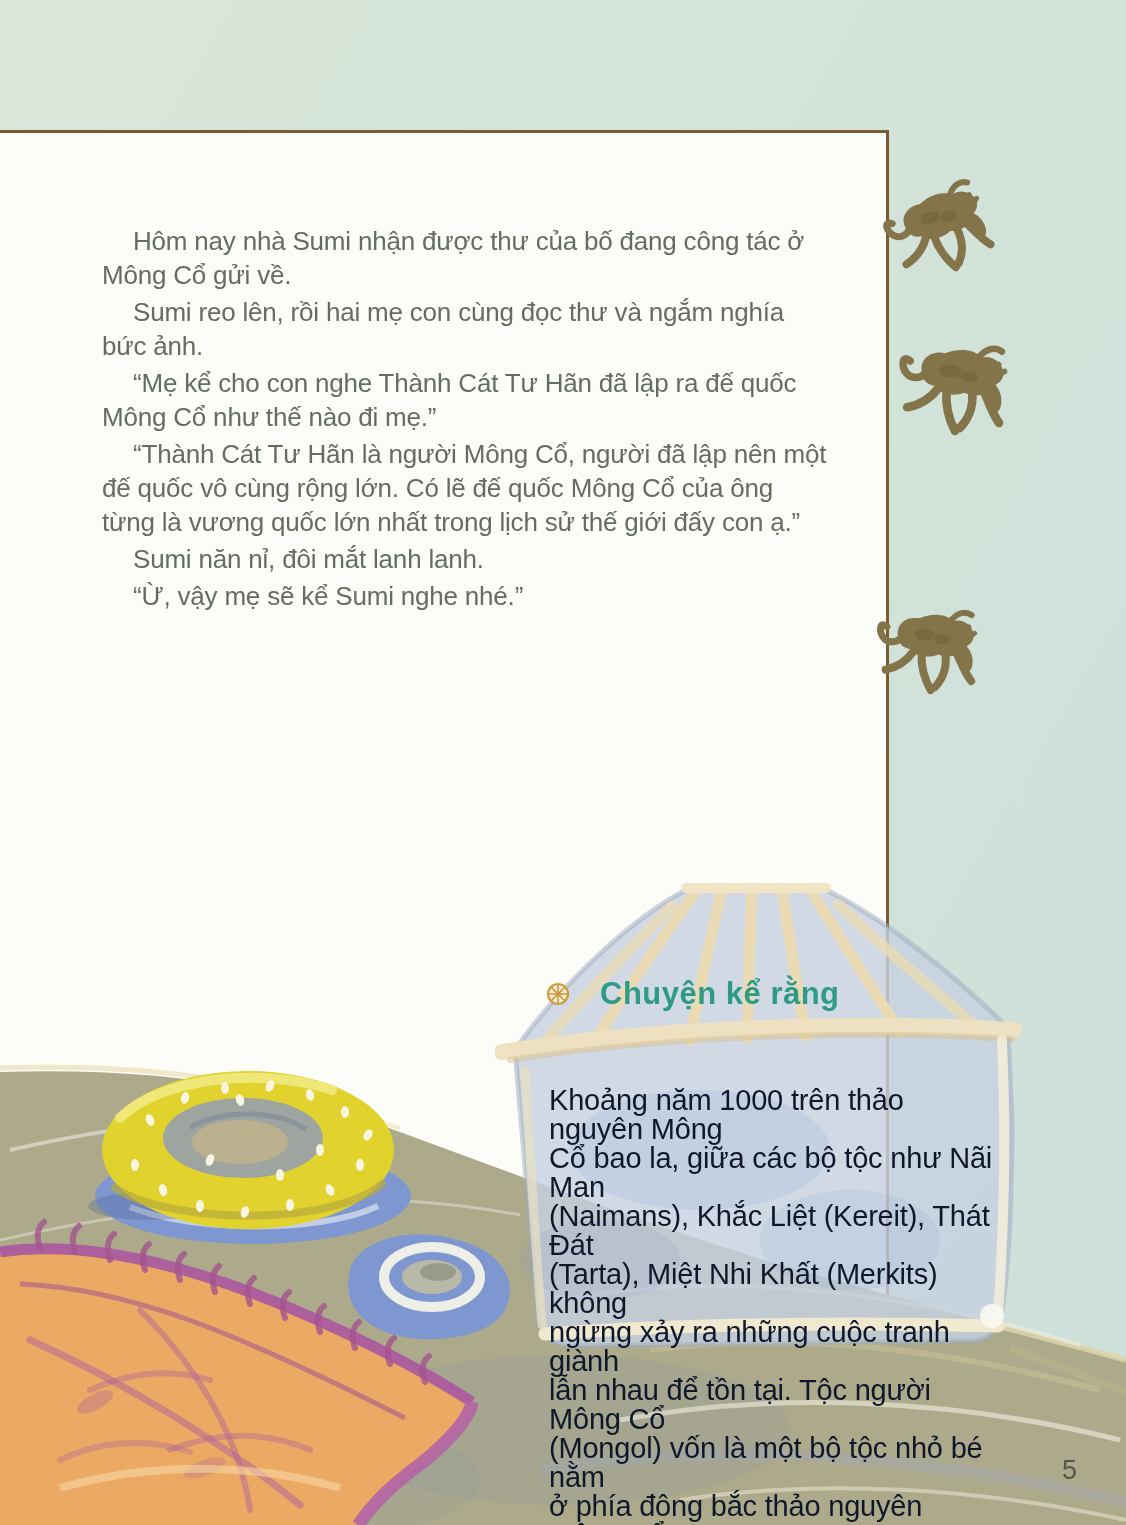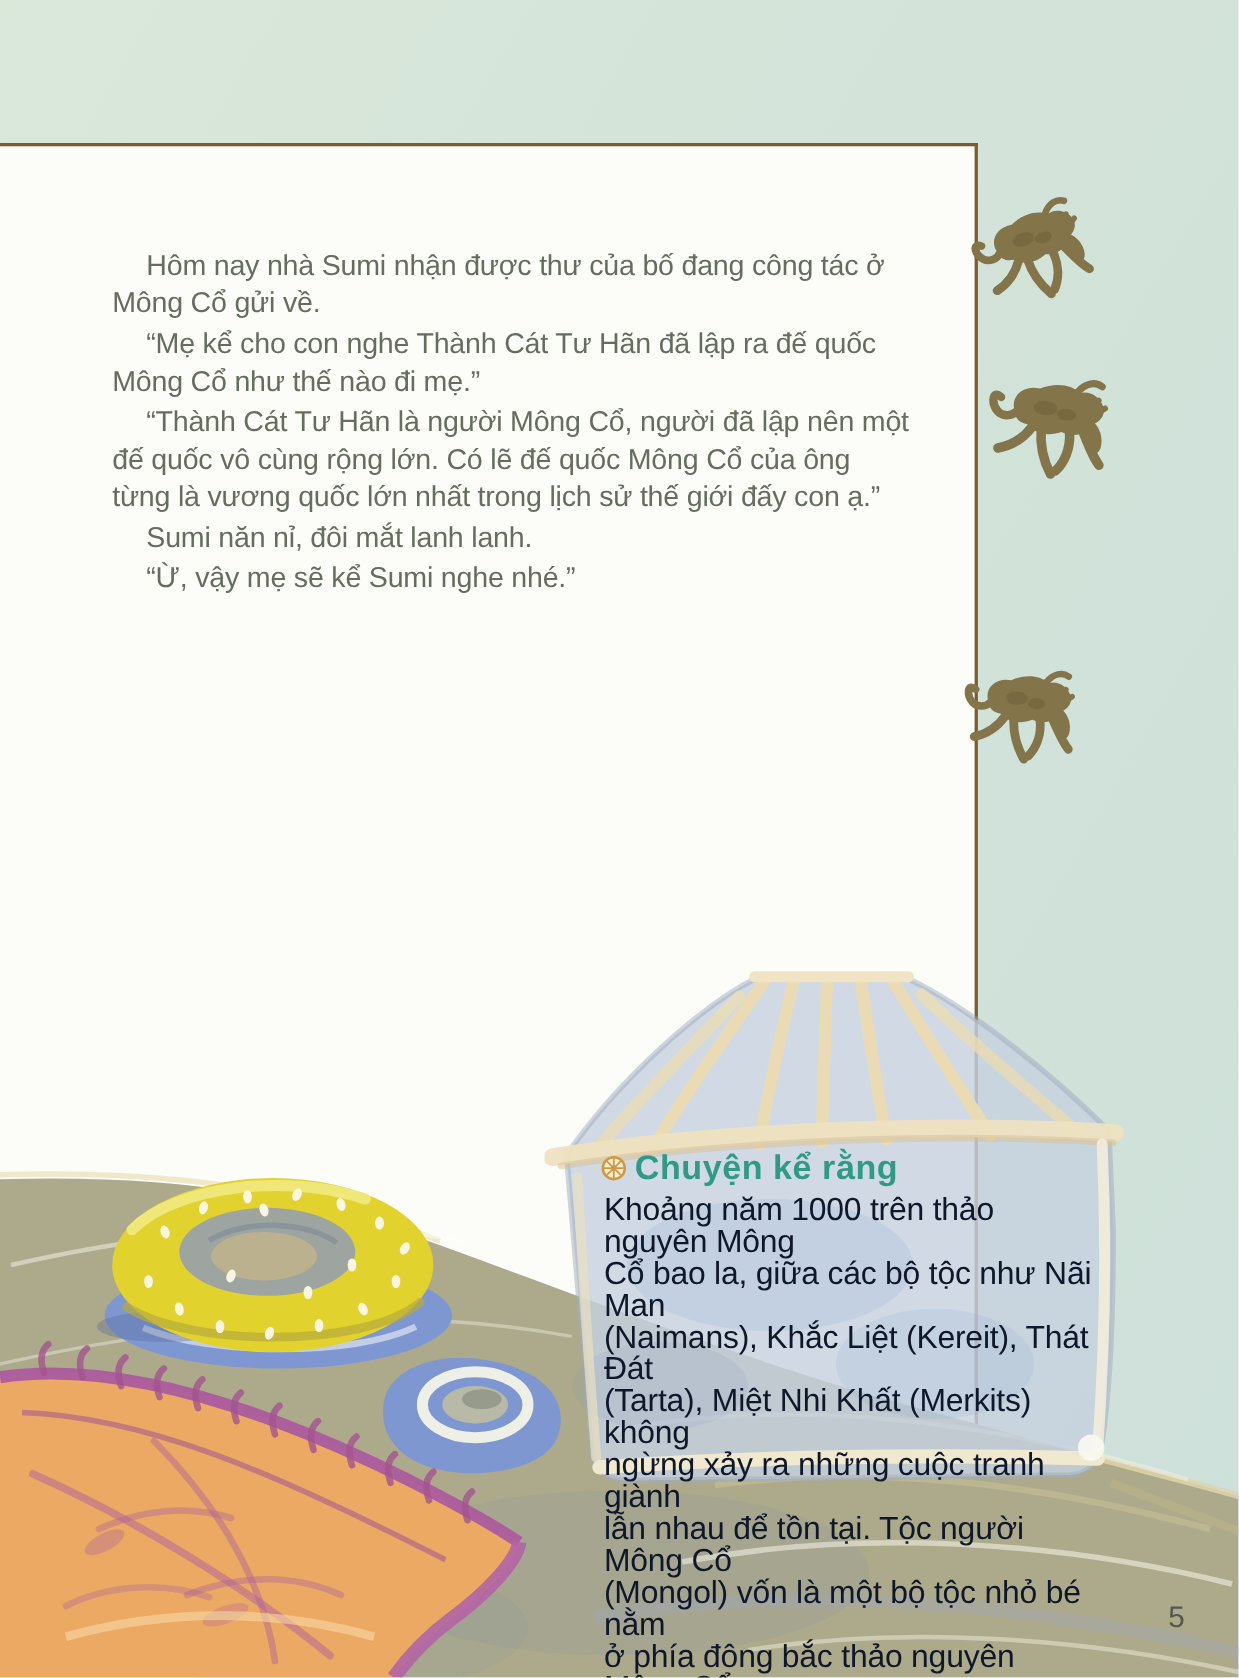--- a/index.html
+++ b/index.html
@@ -13,21 +13,21 @@
     left:0;top:130px;width:889px;height:1265px;box-sizing:border-box;
     background:#fcfcf9;
     border-top:3px solid #7a5c30;border-right:3px solid #7a5c30;
   }
   #story{left:90px;top:224px;width:780px;}
   #story p{
     font-size:26px;line-height:34px;margin:0 0 3px 12px;text-indent:31px;
     color:#646d5e;letter-spacing:-0.2px;
   }
   #sidebar-heading{
-    left:545px;top:1044px;display:flex;align-items:center;gap:6px;z-index:8;
+    left:545px;top:976px;display:flex;align-items:center;gap:29px;z-index:8;
   }
   #sidebar-title{
     font-size:31px;font-weight:bold;color:#2f9b87;letter-spacing:0.5px;
   }
   #sidebar-body{
     left:549px;top:1086px;width:446px;font-size:29px;line-height:29px;
     color:#0f172a;z-index:8;letter-spacing:-0.2px;
   }
   #pagenum{
     left:1062px;top:1455px;font-size:27px;color:#55564c;z-index:9;
@@ -37,20 +37,21 @@
   #still-svg{left:0;top:1040px;z-index:3;}
   #yurt-svg{left:495px;top:858px;z-index:6;}
 </style>
 </head>
 <body>
 
 <div id="whitebox" class="abs"></div>
 
 <div id="story" class="abs">
     <p>Hôm nay nhà Sumi nhận được thư của bố đang công tác ở<br>Mông Cổ gửi về.</p>
+    <p>Sumi reo lên, rồi hai mẹ con cùng đọc thư và ngắm nghía<br>bức ảnh.</p>
     <p>“Mẹ kể cho con nghe Thành Cát Tư Hãn đã lập ra đế quốc<br>Mông Cổ như thế nào đi mẹ.”</p>
     <p>“Thành Cát Tư Hãn là người Mông Cổ, người đã lập nên một<br>đế quốc vô cùng rộng lớn. Có lẽ đế quốc Mông Cổ của ông<br>từng là vương quốc lớn nhất trong lịch sử thế giới đấy con ạ.”</p>
     <p>Sumi năn nỉ, đôi mắt lanh lanh.</p>
     <p>“Ừ, vậy mẹ sẽ kể Sumi nghe nhé.”</p>
   </div>
 
 <svg id="horses-svg" class="abs" width="266" height="620" viewBox="0 0 266 620">
   <defs>
     <g id="horse">
       <path d="M10,34 C2,28 2,40 8,46 C12,50 20,50 24,45" fill="none" stroke="#84744a" stroke-width="7" stroke-linecap="round"></path>

